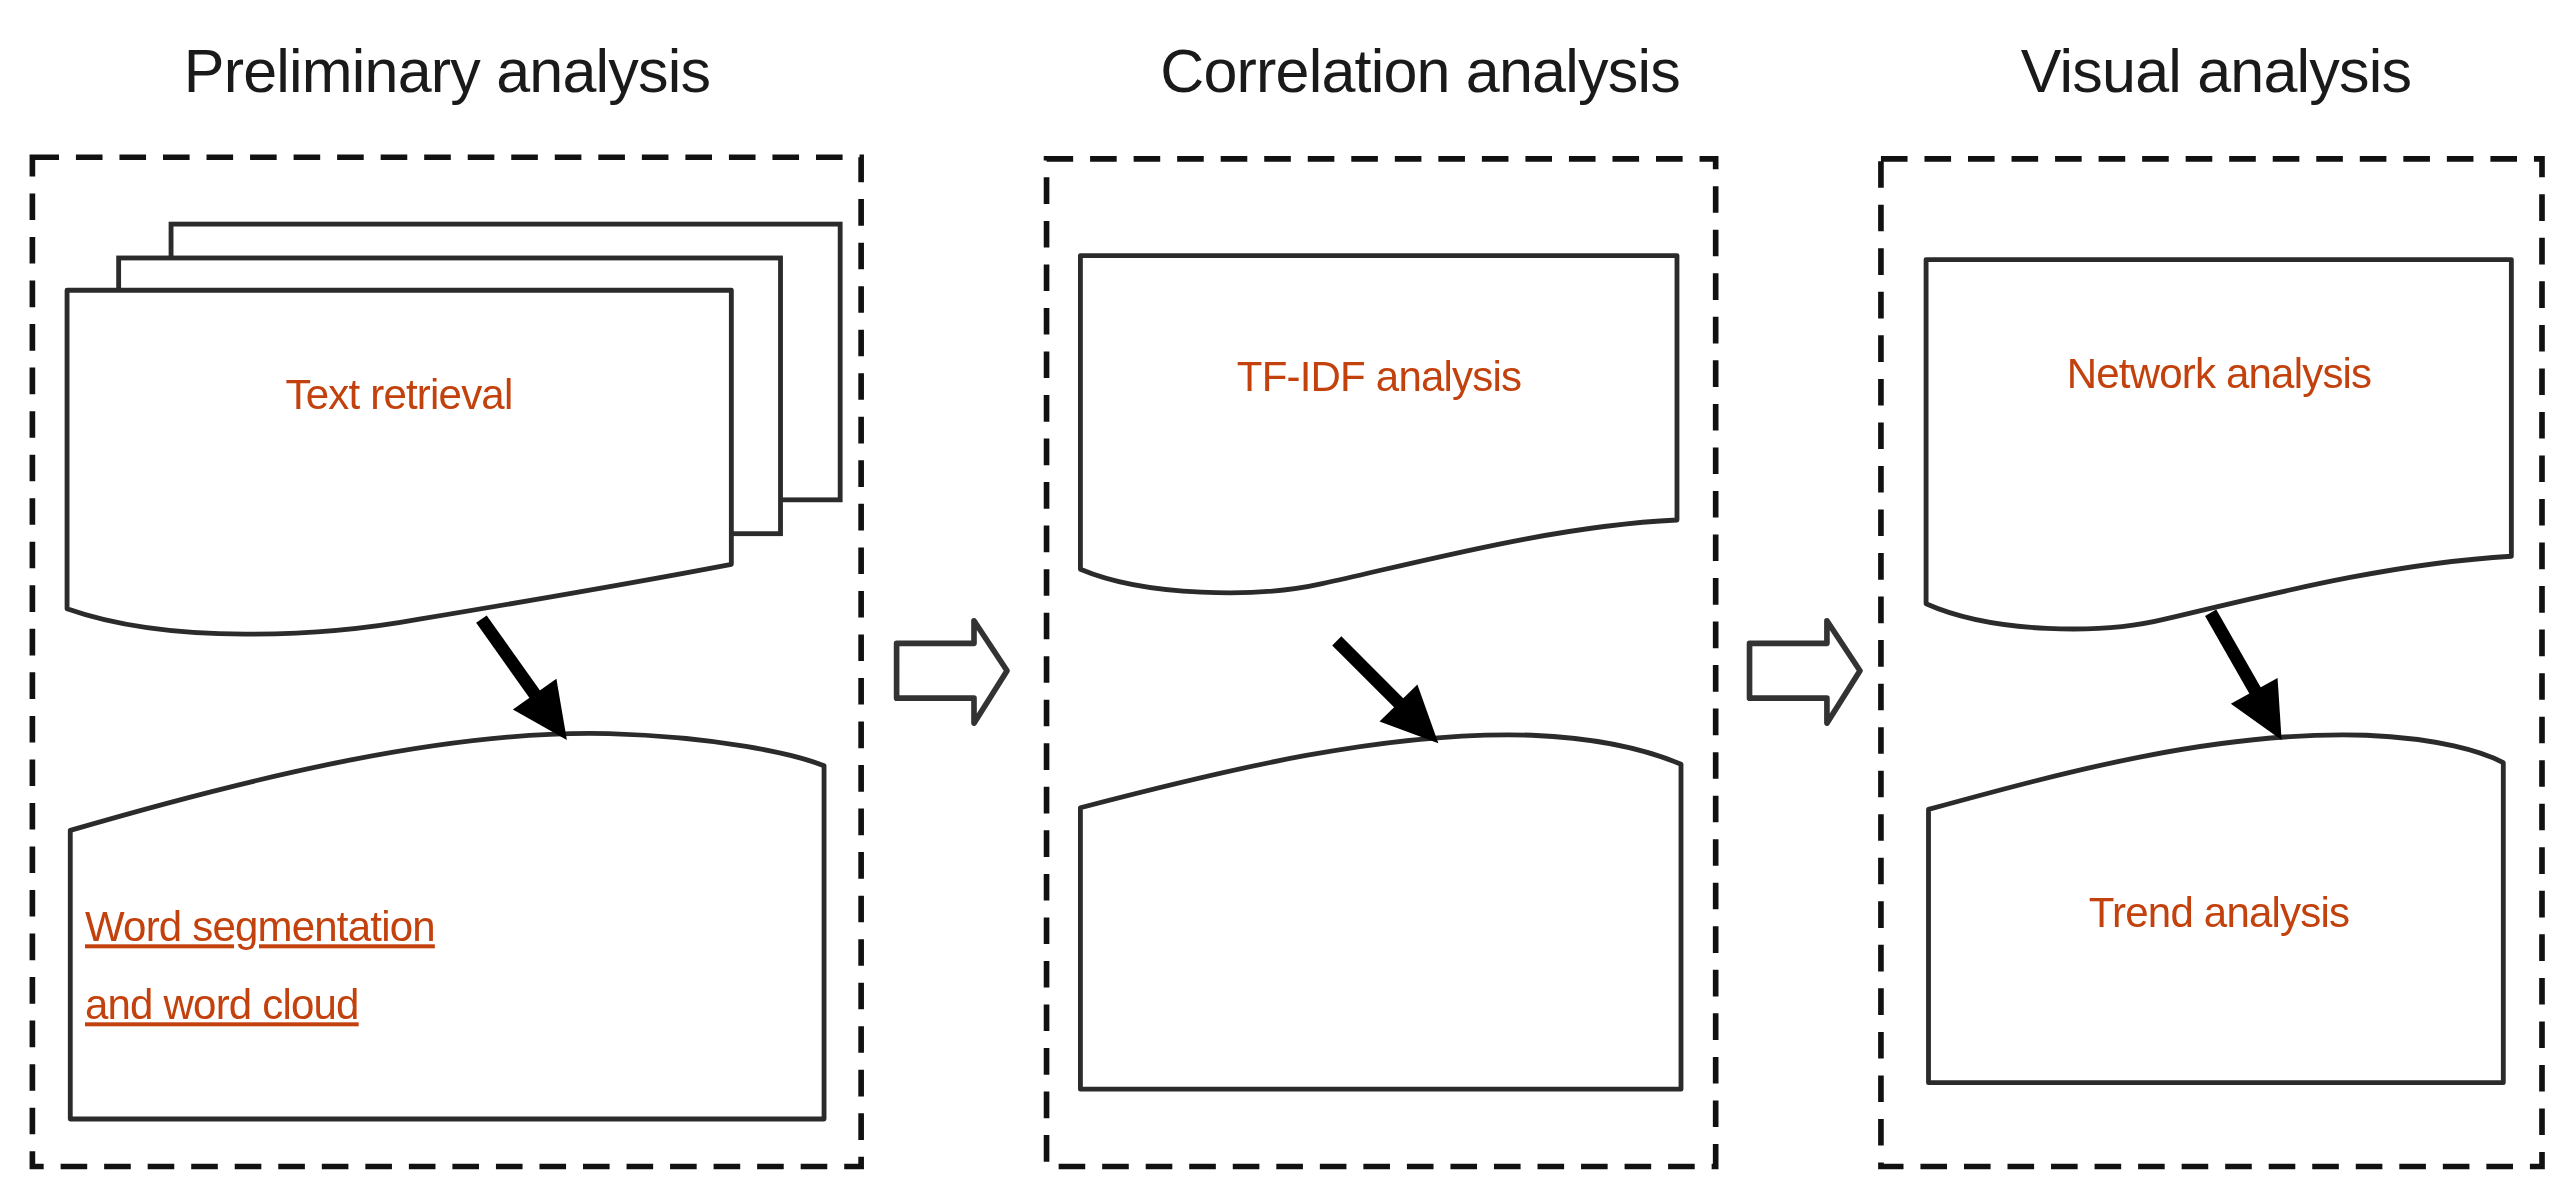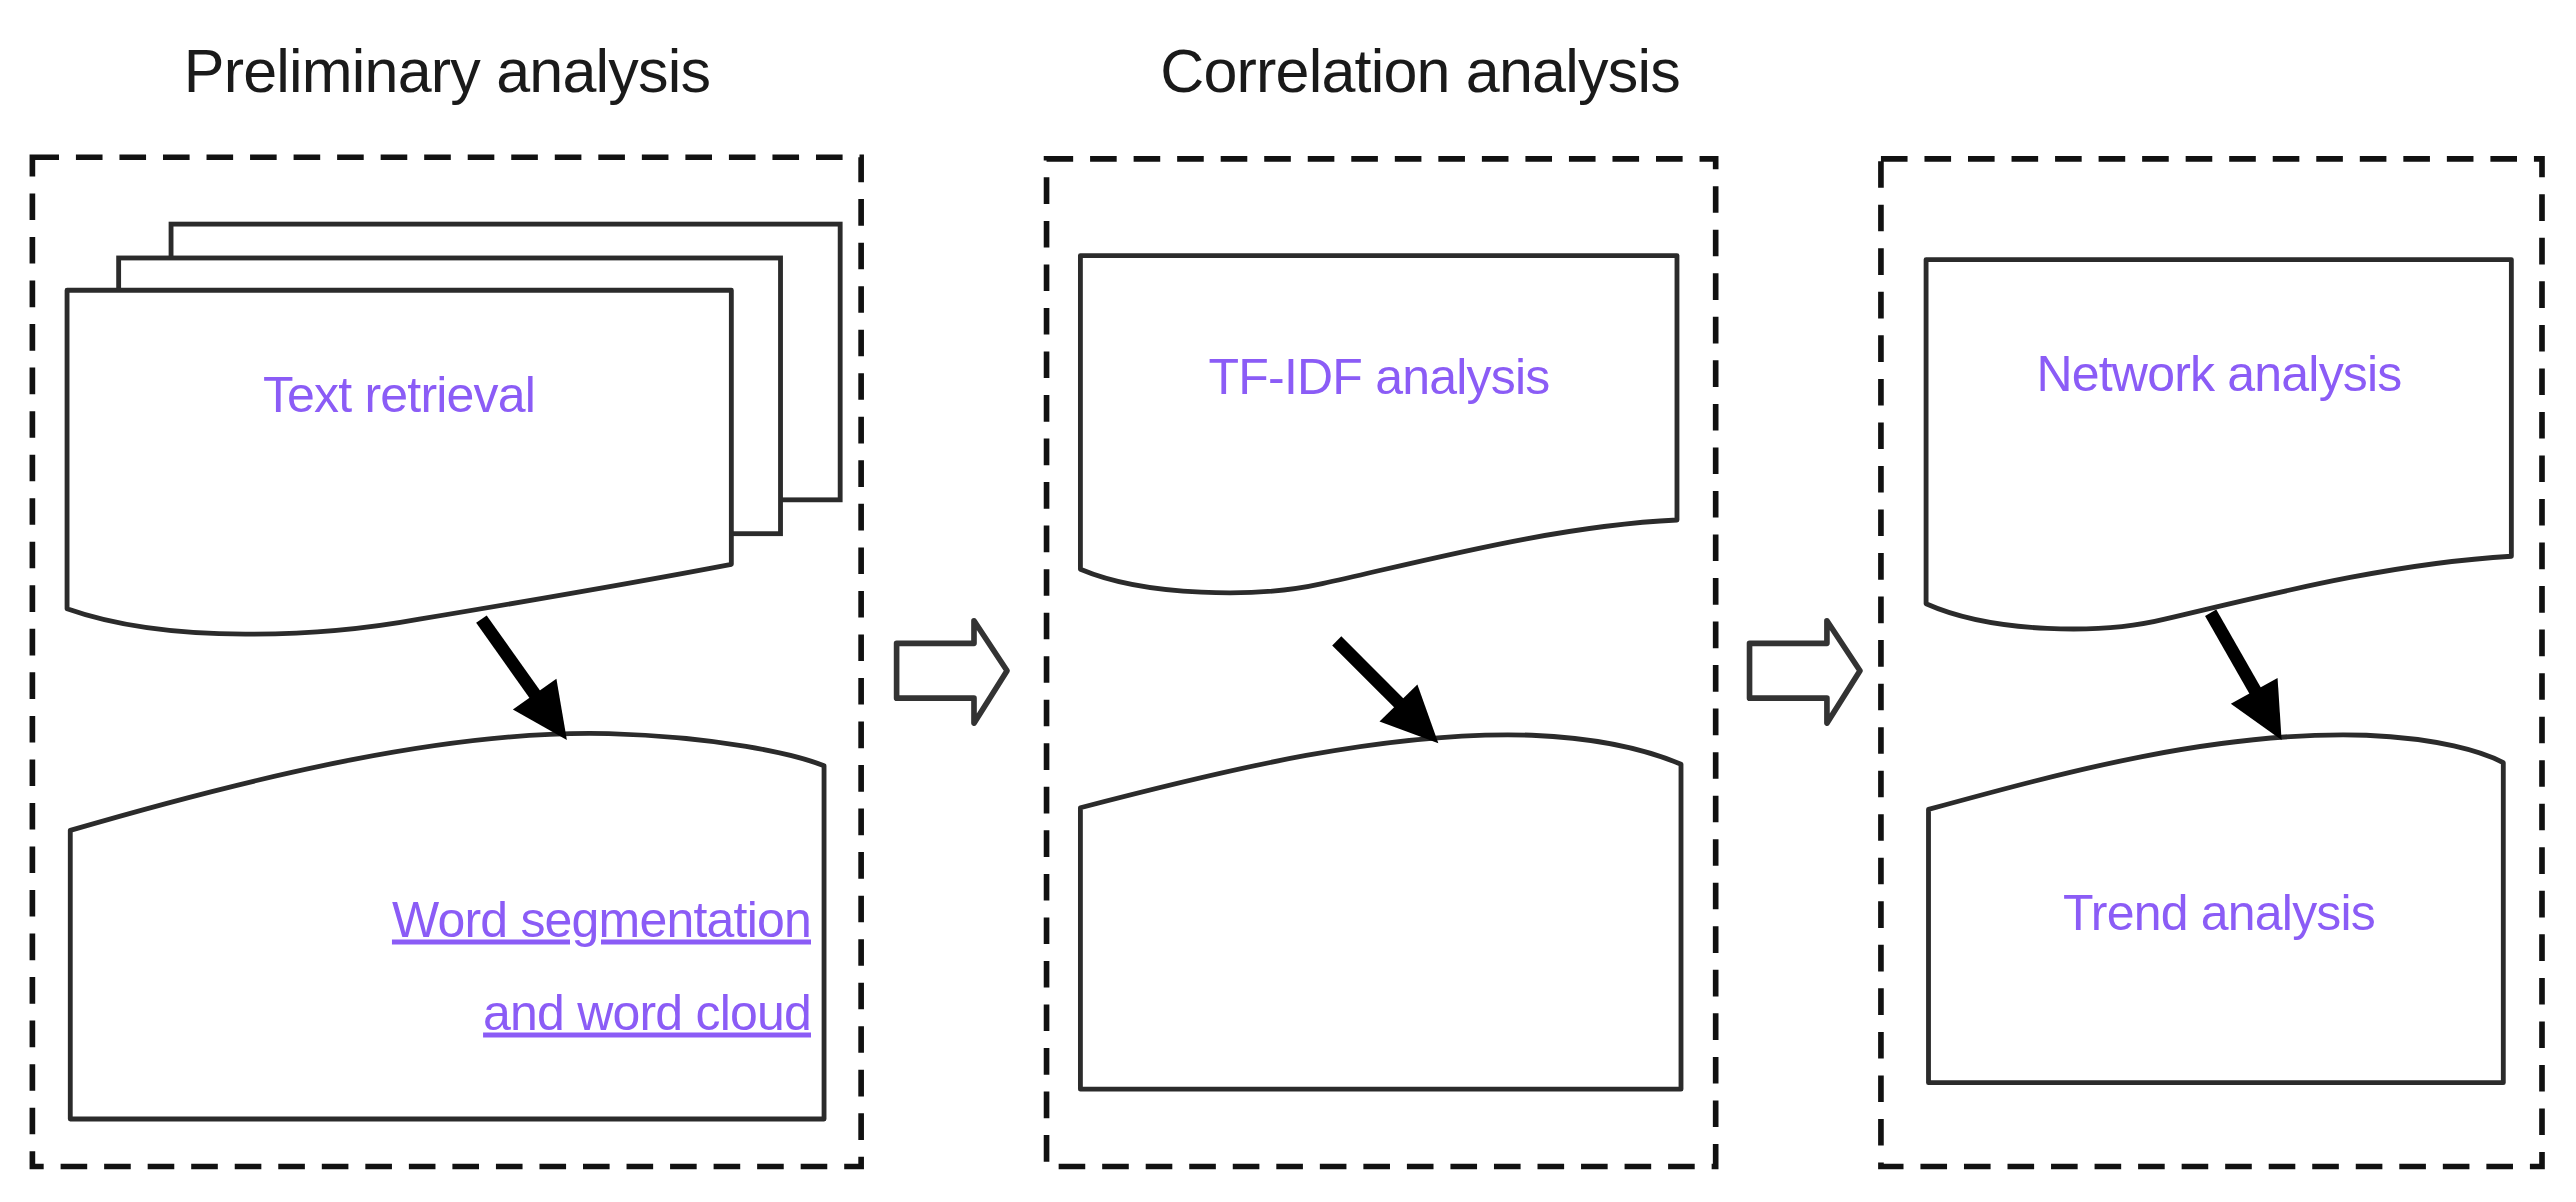--- a/index.html
+++ b/index.html
@@ -26,24 +26,24 @@
     position: absolute;
     transform: translate(-50%, -50%);
     font-size: 61px;
     color: #1a1a1a;
     letter-spacing: -0.8px;
     white-space: nowrap;
   }
   .shape-label {
     position: absolute;
     transform: translate(-50%, -50%);
-    font-size: 50px;
-    color: #8b5cf6;
+    font-size: 42px;
+    color: #c2410c;
     letter-spacing: -0.8px;
-    text-align: right;
+    text-align: left;
     white-space: pre-line;
     line-height: 1.85;
   }
   .nowrap { white-space: nowrap; line-height: 1.2; }
 </style>
 </head>
 <body>
 
 <div id="canvas">
 
@@ -75,20 +75,21 @@
 
     <path d="M 2742 760 L 2799 860" stroke="#000000" stroke-width="16" fill="none"></path>
     <polygon points="2830,918 2767,873 2825,841" fill="#000000"></polygon>
 
     <polygon points="1112,798 1208,798 1208,770 1249,832 1208,897 1208,866 1112,866" fill="#ffffff" stroke="#333333" stroke-width="7" stroke-linejoin="round"></polygon>
     <polygon points="2170,798 2266,798 2266,770 2307,832 2266,897 2266,866 2170,866" fill="#ffffff" stroke="#333333" stroke-width="7" stroke-linejoin="round"></polygon>
   </svg>
 
   <div class="col-title" style="left:447px; top:71px;">Preliminary analysis</div>
   <div class="col-title" style="left:1420px; top:71px;">Correlation analysis</div>
+  <div class="col-title" style="left:2216px; top:71px;">Visual analysis</div>
 
   <div class="shape-label nowrap" style="left:399px; top:395px;">Text retrieval</div>
   <div class="shape-label" style="left:448px; top:966px; width:726px;text-decoration:underline;">Word segmentation
 and word cloud</div>
   <div class="shape-label nowrap" style="left:1379px; top:377px;">TF-IDF analysis</div>
   <div class="shape-label nowrap" style="left:2219px; top:913px;">Trend analysis</div>
   <div class="shape-label nowrap" style="left:2219px; top:374px;">Network analysis</div>
 
 </div>
 

